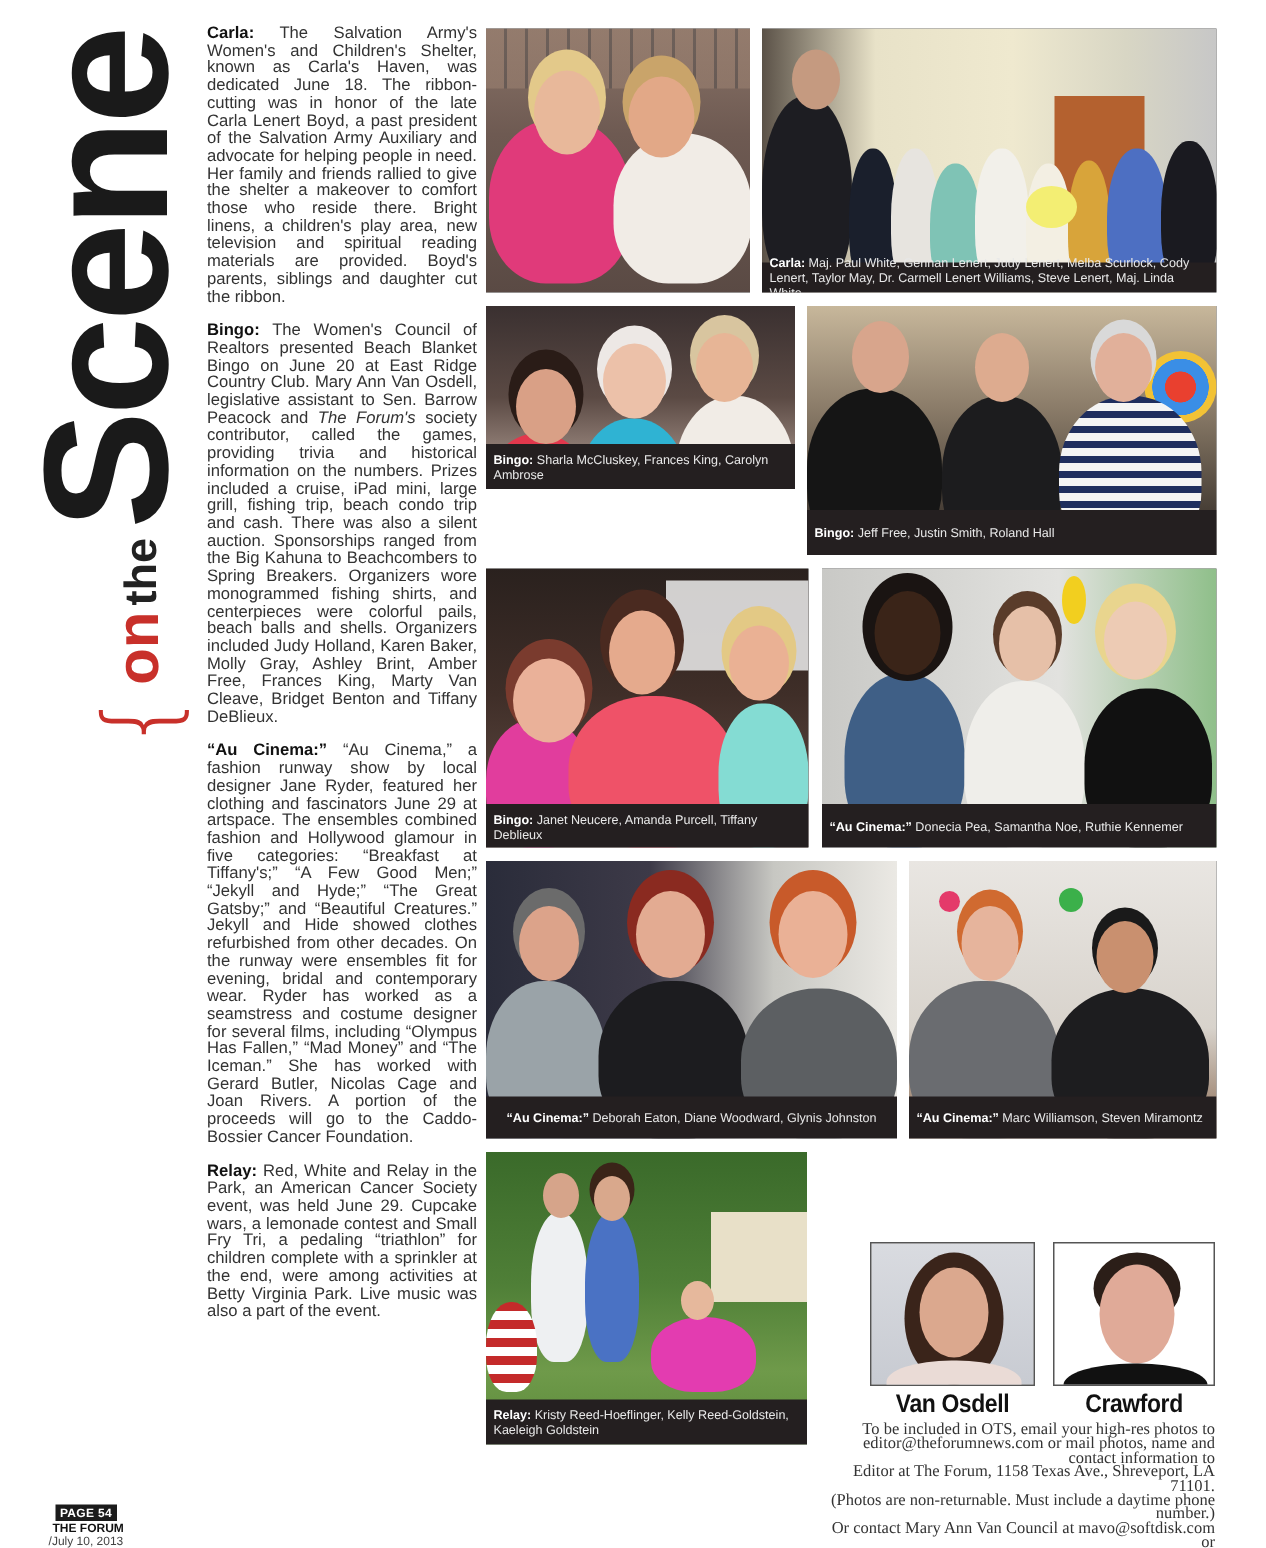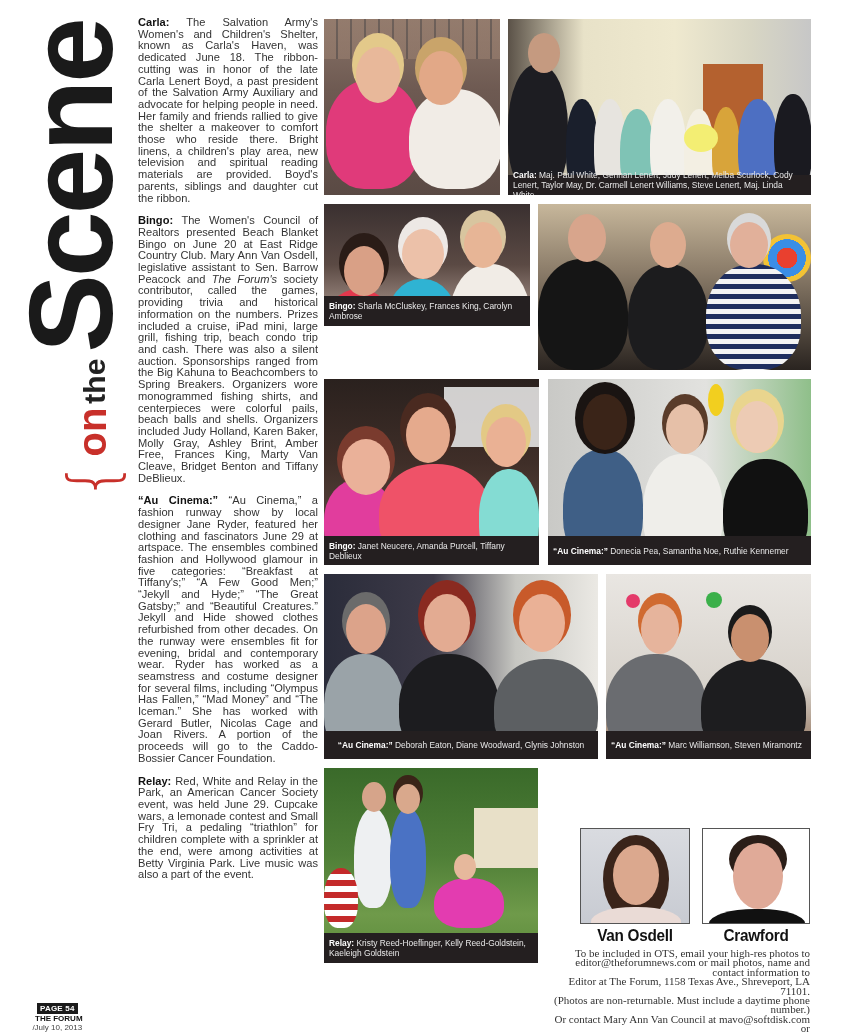--- a/index.html
+++ b/index.html
@@ -113,20 +113,23 @@
 
 <div class="photo" style="left:538px;top:204px;width:273px;height:166px;">
   <div class="img" style="background:linear-gradient(180deg,#c7b79b 0%,#8c7d6a 40%,#2a2420 100%);"></div>
   <div class="head" style="left:225px;top:30px;width:48px;height:48px;background:radial-gradient(circle,#e9402f 0 30%,#3a8ee6 31% 55%,#f2c235 56%);"></div>
   <div class="person" style="left:0;top:55px;width:90px;height:111px;background:#151515;"></div>
   <div class="head" style="left:30px;top:10px;width:38px;height:48px;background:#d8a58c;"></div>
   <div class="person" style="left:90px;top:60px;width:80px;height:106px;background:#1c1c1e;"></div>
   <div class="head" style="left:112px;top:18px;width:36px;height:46px;background:#ddab8f;"></div>
   <div class="person" style="left:168px;top:60px;width:95px;height:106px;background:repeating-linear-gradient(180deg,#1f2e5e 0 5px,#f4f4f4 5px 10px);"></div>
   <div class="head" style="left:192px;top:18px;width:38px;height:46px;background:#e1b09a;box-shadow:0 -6px 0 3px #d9d9d9;"></div>
+  <div class="caption" style="height:30px;">
+    <span><span class="lead">Bingo:</span><span> Jeff Free, Justin Smith, Roland Hall</span></span>
+  </div>
 </div>
 
 <div class="photo" style="left:324px;top:379px;width:215px;height:186px;">
   <div class="img" style="background:linear-gradient(180deg,#2a211e 0%,#3f2e28 45%,#665048 100%);"></div>
   <div class="img" style="left:120px;top:8px;width:95px;height:60px;background:#efeeee;opacity:.85;"></div>
   <div class="person" style="left:0;top:100px;width:70px;height:86px;background:#e13d9d;"></div>
   <div class="head" style="left:18px;top:60px;width:48px;height:56px;background:#eab199;box-shadow:0 -8px 0 5px #7a3b2e;"></div>
   <div class="person" style="left:55px;top:85px;width:112px;height:101px;background:#ef5268;"></div>
   <div class="head" style="left:82px;top:28px;width:44px;height:56px;background:#e5aa8d;box-shadow:0 -8px 0 6px #4a2a20;"></div>
   <div class="person" style="left:155px;top:90px;width:60px;height:96px;background:#84dcd3;"></div>

